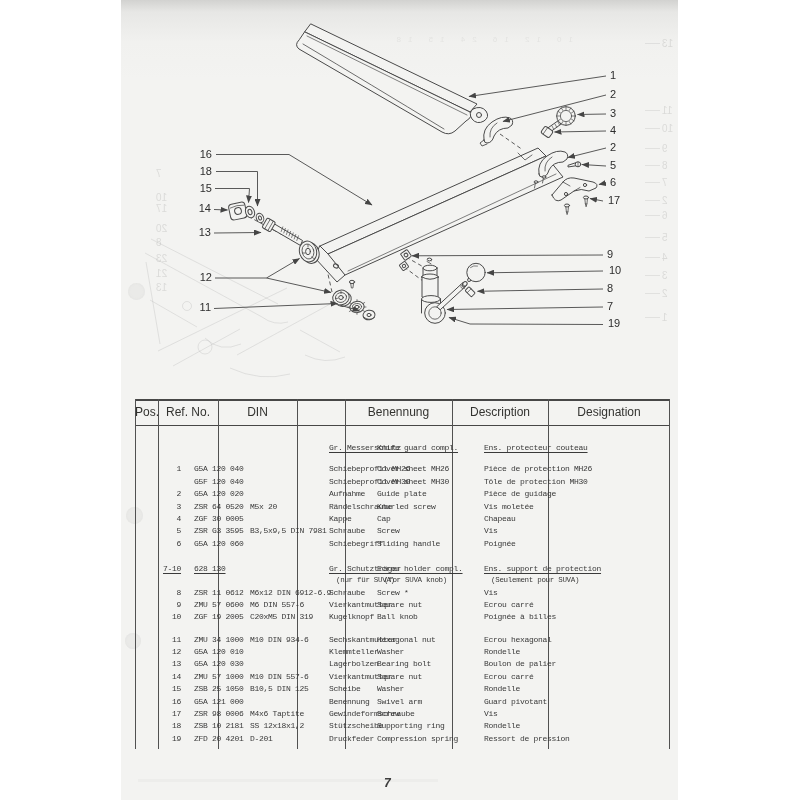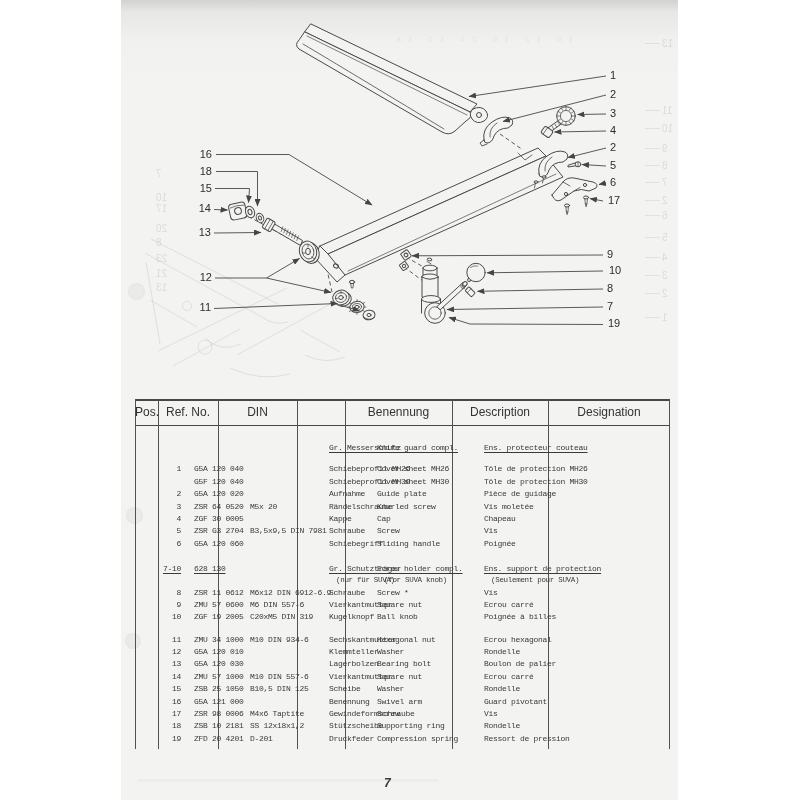--- a/index.html
+++ b/index.html
@@ -354,21 +354,21 @@
         <div class="tcell c-desc"><span class="u">Knife guard compl.</span></div>
         <div class="tcell c-des"><span class="u">Ens. protecteur couteau</span></div>
       </div>
       <div class="trow sp" style="height: 9px;"></div>
       <div class="trow r">
         <div class="tcell c-pos">1</div>
         <div class="tcell c-ref">G5A 120 040</div>
         <div class="tcell c-din"></div>
         <div class="tcell c-ben">Schiebeprofil MH26</div>
         <div class="tcell c-desc">Cover sheet MH26</div>
-        <div class="tcell c-des">Tôle de protection MH26</div>
+        <div class="tcell c-des">Pièce de protection MH26</div>
       </div>
       <div class="trow r">
         <div class="tcell c-pos"></div>
         <div class="tcell c-ref">G5F 120 040</div>
         <div class="tcell c-din"></div>
         <div class="tcell c-ben">Schiebeprofil MH30</div>
         <div class="tcell c-desc">Cover sheet MH30</div>
         <div class="tcell c-des">Tôle de protection MH30</div>
       </div>
       <div class="trow r">
@@ -390,21 +390,21 @@
       <div class="trow r">
         <div class="tcell c-pos">4</div>
         <div class="tcell c-ref">ZGF 30 0005</div>
         <div class="tcell c-din"></div>
         <div class="tcell c-ben">Kappe</div>
         <div class="tcell c-desc">Cap</div>
         <div class="tcell c-des">Chapeau</div>
       </div>
       <div class="trow r">
         <div class="tcell c-pos">5</div>
-        <div class="tcell c-ref">ZSR G3 2704</div>
+        <div class="tcell c-ref">ZSR G3 3595</div>
         <div class="tcell c-din">B3,5x9,5 DIN 7981</div>
         <div class="tcell c-ben">Schraube</div>
         <div class="tcell c-desc">Screw</div>
         <div class="tcell c-des">Vis</div>
       </div>
       <div class="trow r">
         <div class="tcell c-pos">6</div>
         <div class="tcell c-ref">G5A 120 060</div>
         <div class="tcell c-din"></div>
         <div class="tcell c-ben">Schiebegriff</div>

